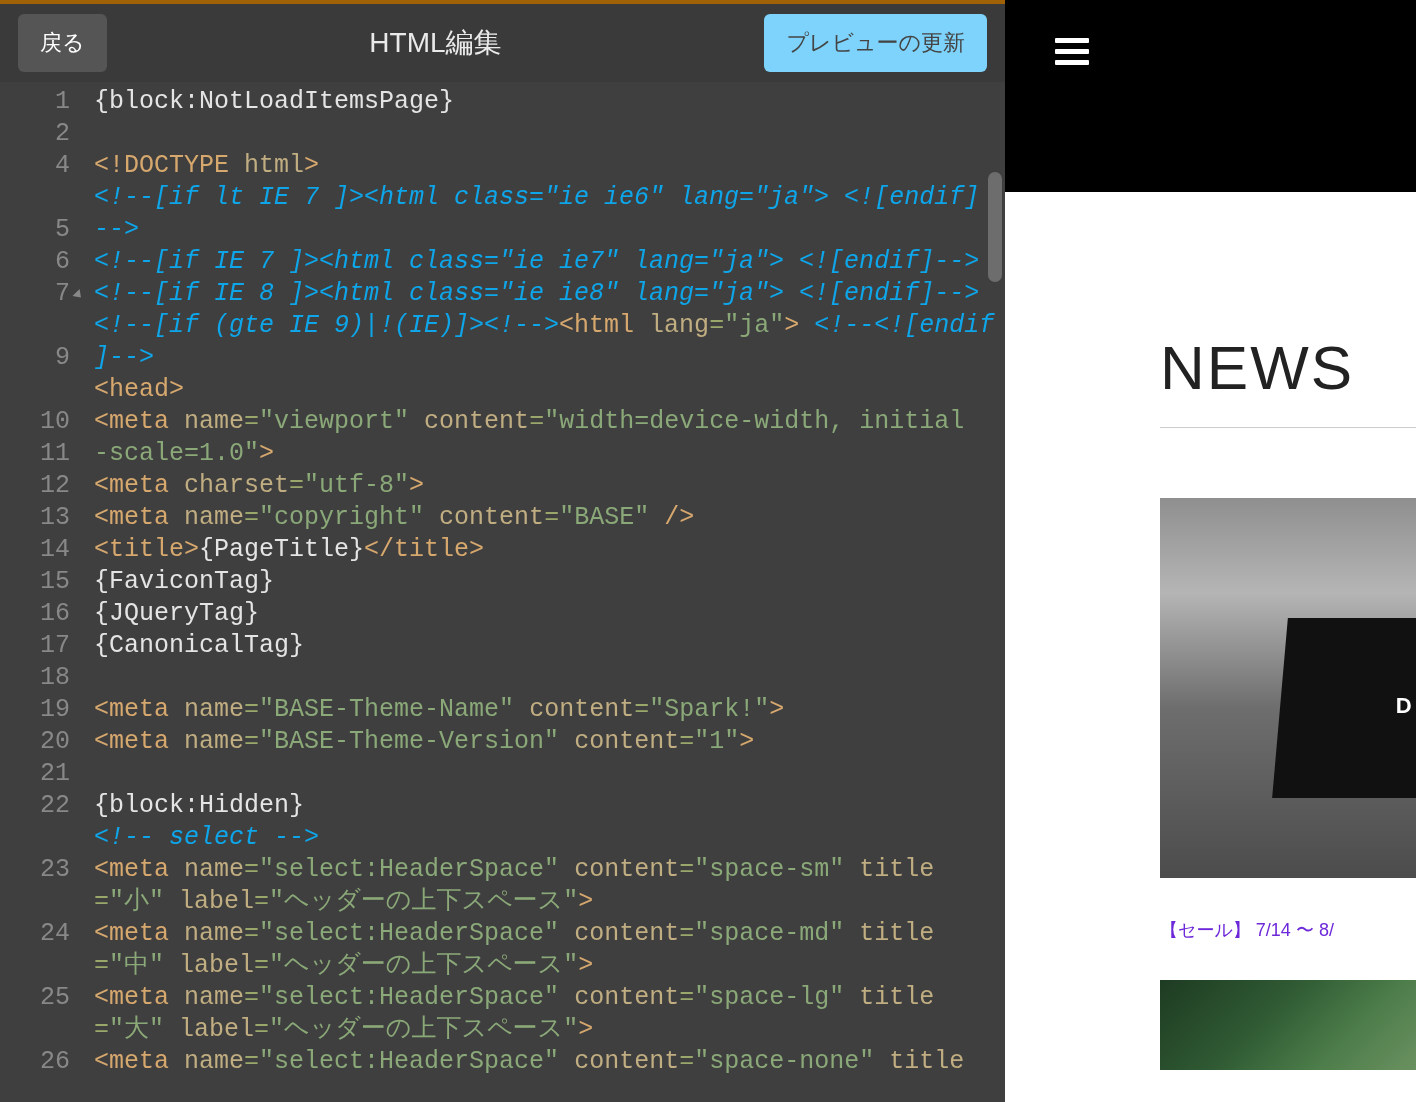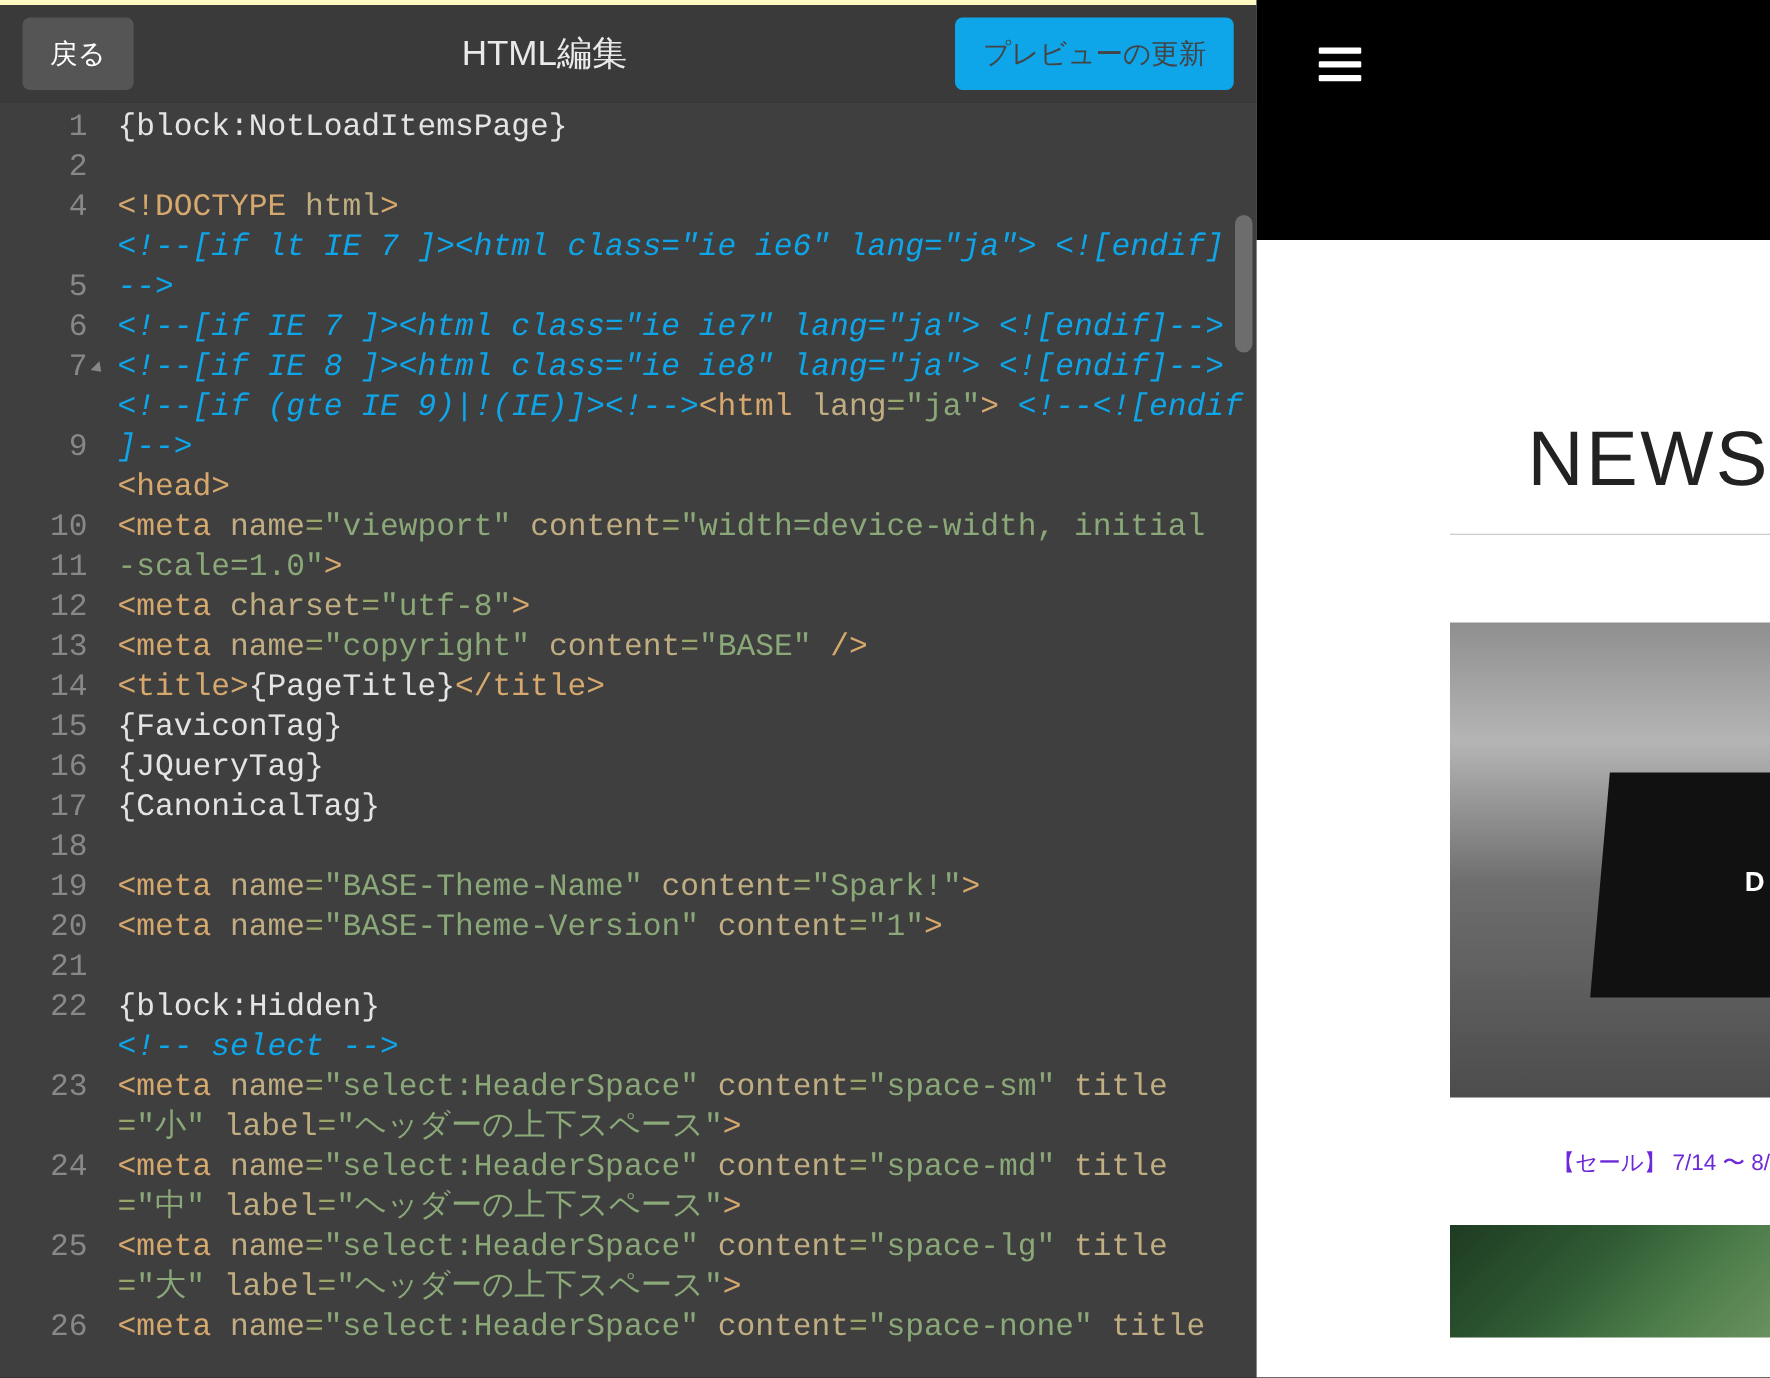--- a/index.html
+++ b/index.html
@@ -23,37 +23,37 @@
     background: #fff;
     display: flex;
     flex-direction: column;
     overflow: hidden;
   }
 
   
   .header {
     height: 82px;
     background: #3a3a3a;
-    border-top: 4px solid #fef9c3;
+    border-top: 4px solid #a16207;
     display: flex;
     align-items: center;
     justify-content: space-between;
     padding: 0 18px;
   }
   .btn {
     font-size: 22px;
     padding: 14px 22px;
     border-radius: 6px;
     border: none;
     cursor: pointer;
     color: #fff;
     font-family: inherit;
   }
   .btn-dark { background: #555; }
-  .btn-light { background: #0ea5e9; color: #444; }
+  .btn-light { background: #7dd3fc; color: #444; }
   .title {
     color: #eaeaea;
     font-size: 28px;
     font-weight: 400;
   }
 
   
   .code-wrap {
     flex: 1;
     display: flex;
@@ -140,21 +140,20 @@
   .hamburger div {
     height: 5px;
     background: #fff;
     margin: 6px 0;
     border-radius: 1px;
   }
   .preview-body {
     flex: 1;
     padding: 140px 0 0 155px;
     position: relative;
-    text-align: right;
   }
   .news-title {
     font-size: 62px;
     font-weight: 200;
     letter-spacing: 2px;
     color: #222;
     font-family: "Helvetica Neue", Arial, sans-serif;
   }
   .news-hr {
     margin-top: 24px;

